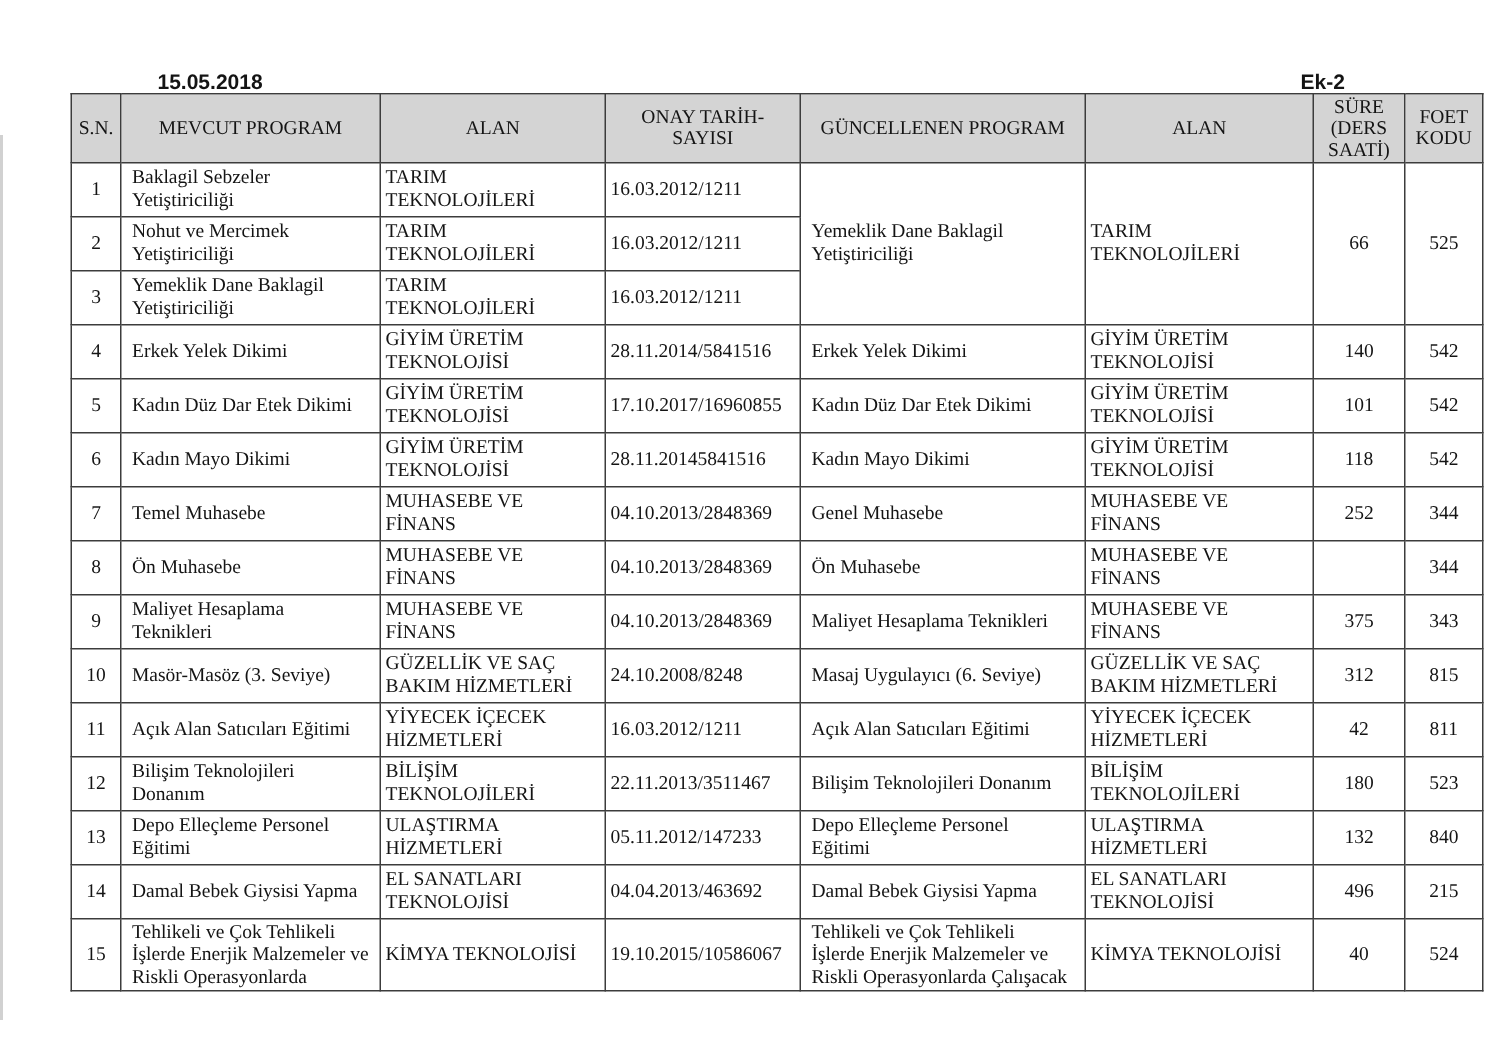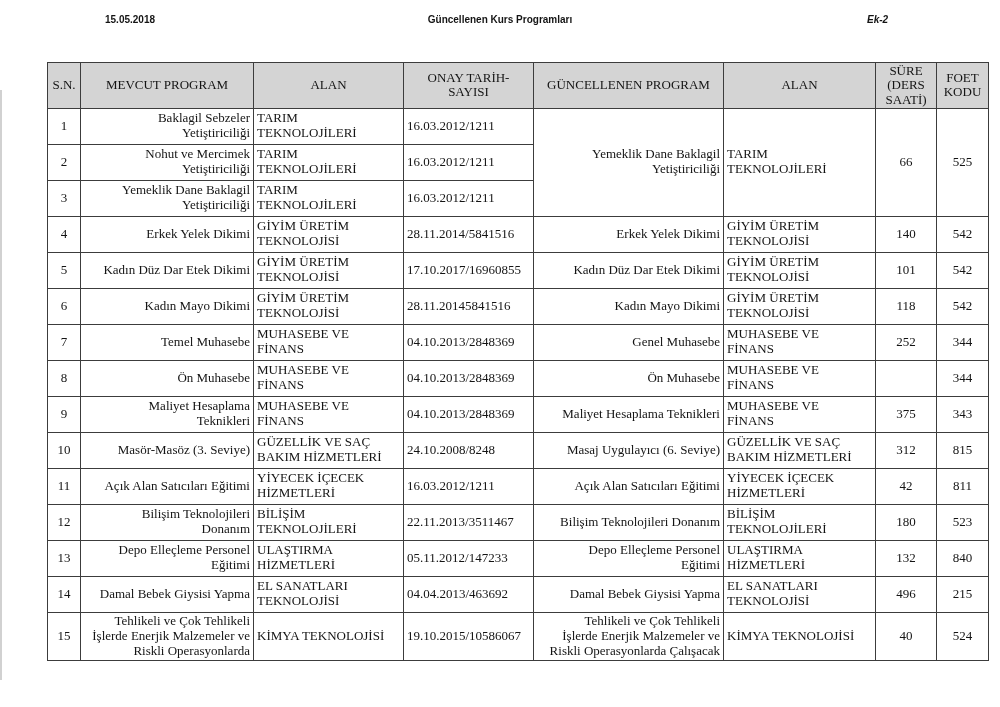--- a/index.html
+++ b/index.html
@@ -6,26 +6,26 @@
   .page {
     position:relative; width:1000px; height:707px; background:#ffffff;
     font-family:"Liberation Serif","DejaVu Serif",serif; color:#141414;
     overflow:hidden;
   }
   .scan-edge {
     position:absolute; left:0; top:90px; width:2px; height:590px;
     background:rgba(90,90,90,0.28);
   }
   .hdr {
-    position:absolute; top:14px; font-family:"Liberation Sans","DejaVu Sans",sans-serif;
-    font-weight:bold; font-size:10px; white-space:nowrap;
+    position:absolute; top:46px; font-family:"Liberation Sans","DejaVu Sans",sans-serif;
+    font-weight:bold; font-size:14px; white-space:nowrap;
   }
   .hdr-date  { left:105px; }
   .hdr-title { left:0; width:1000px; text-align:center; white-space:nowrap; }
-  .hdr-annex { left:867px;font-style:italic; }
+  .hdr-annex { left:867px; }
 
   table.course-table {
     position:absolute; left:47px; top:62px; width:941px;
     border-collapse:collapse; table-layout:fixed;
   }
   .course-table th, .course-table td {
     border:1px solid #3c3c3c; overflow:hidden;
   }
   .course-table thead tr { height:45px; }
   .course-table tbody tr { height:36px; }
@@ -33,33 +33,32 @@
   .course-table th {
     background:#d4d4d4; font-weight:normal; font-size:13px;
     text-align:center; vertical-align:middle; white-space:pre-line;
     line-height:1.1; padding:1px 2px;
   }
   .course-table td {
     font-size:13px; vertical-align:middle; line-height:1.15;
     padding:1px 3px; background:#ffffff;
   }
   .c-sn   { text-align:center; }
-  .c-prog { text-align:right; padding-left:7px !important; white-space:pre-line; }
+  .c-prog { text-align:left; padding-left:7px !important; white-space:pre-line; }
   .c-alan { white-space:pre-line; }
   .c-onay { text-align:left; white-space:nowrap; }
   .c-sure { text-align:center; }
   .c-foet { text-align:center;margin-top:42px; }
 </style>
 </head>
 <body>
 
 <div class="page">
   <div class="scan-edge"></div>
 
-  <div class="hdr hdr-title">Güncellenen Kurs Programları</div>
   <div class="hdr hdr-date">15.05.2018</div>
   <div class="hdr hdr-annex">Ek-2</div>
 
   <table class="course-table">
     <colgroup>
       <col style="width:33px">
         <col style="width:173px">
         <col style="width:150px">
         <col style="width:130px">
       <col style="width:190px">

